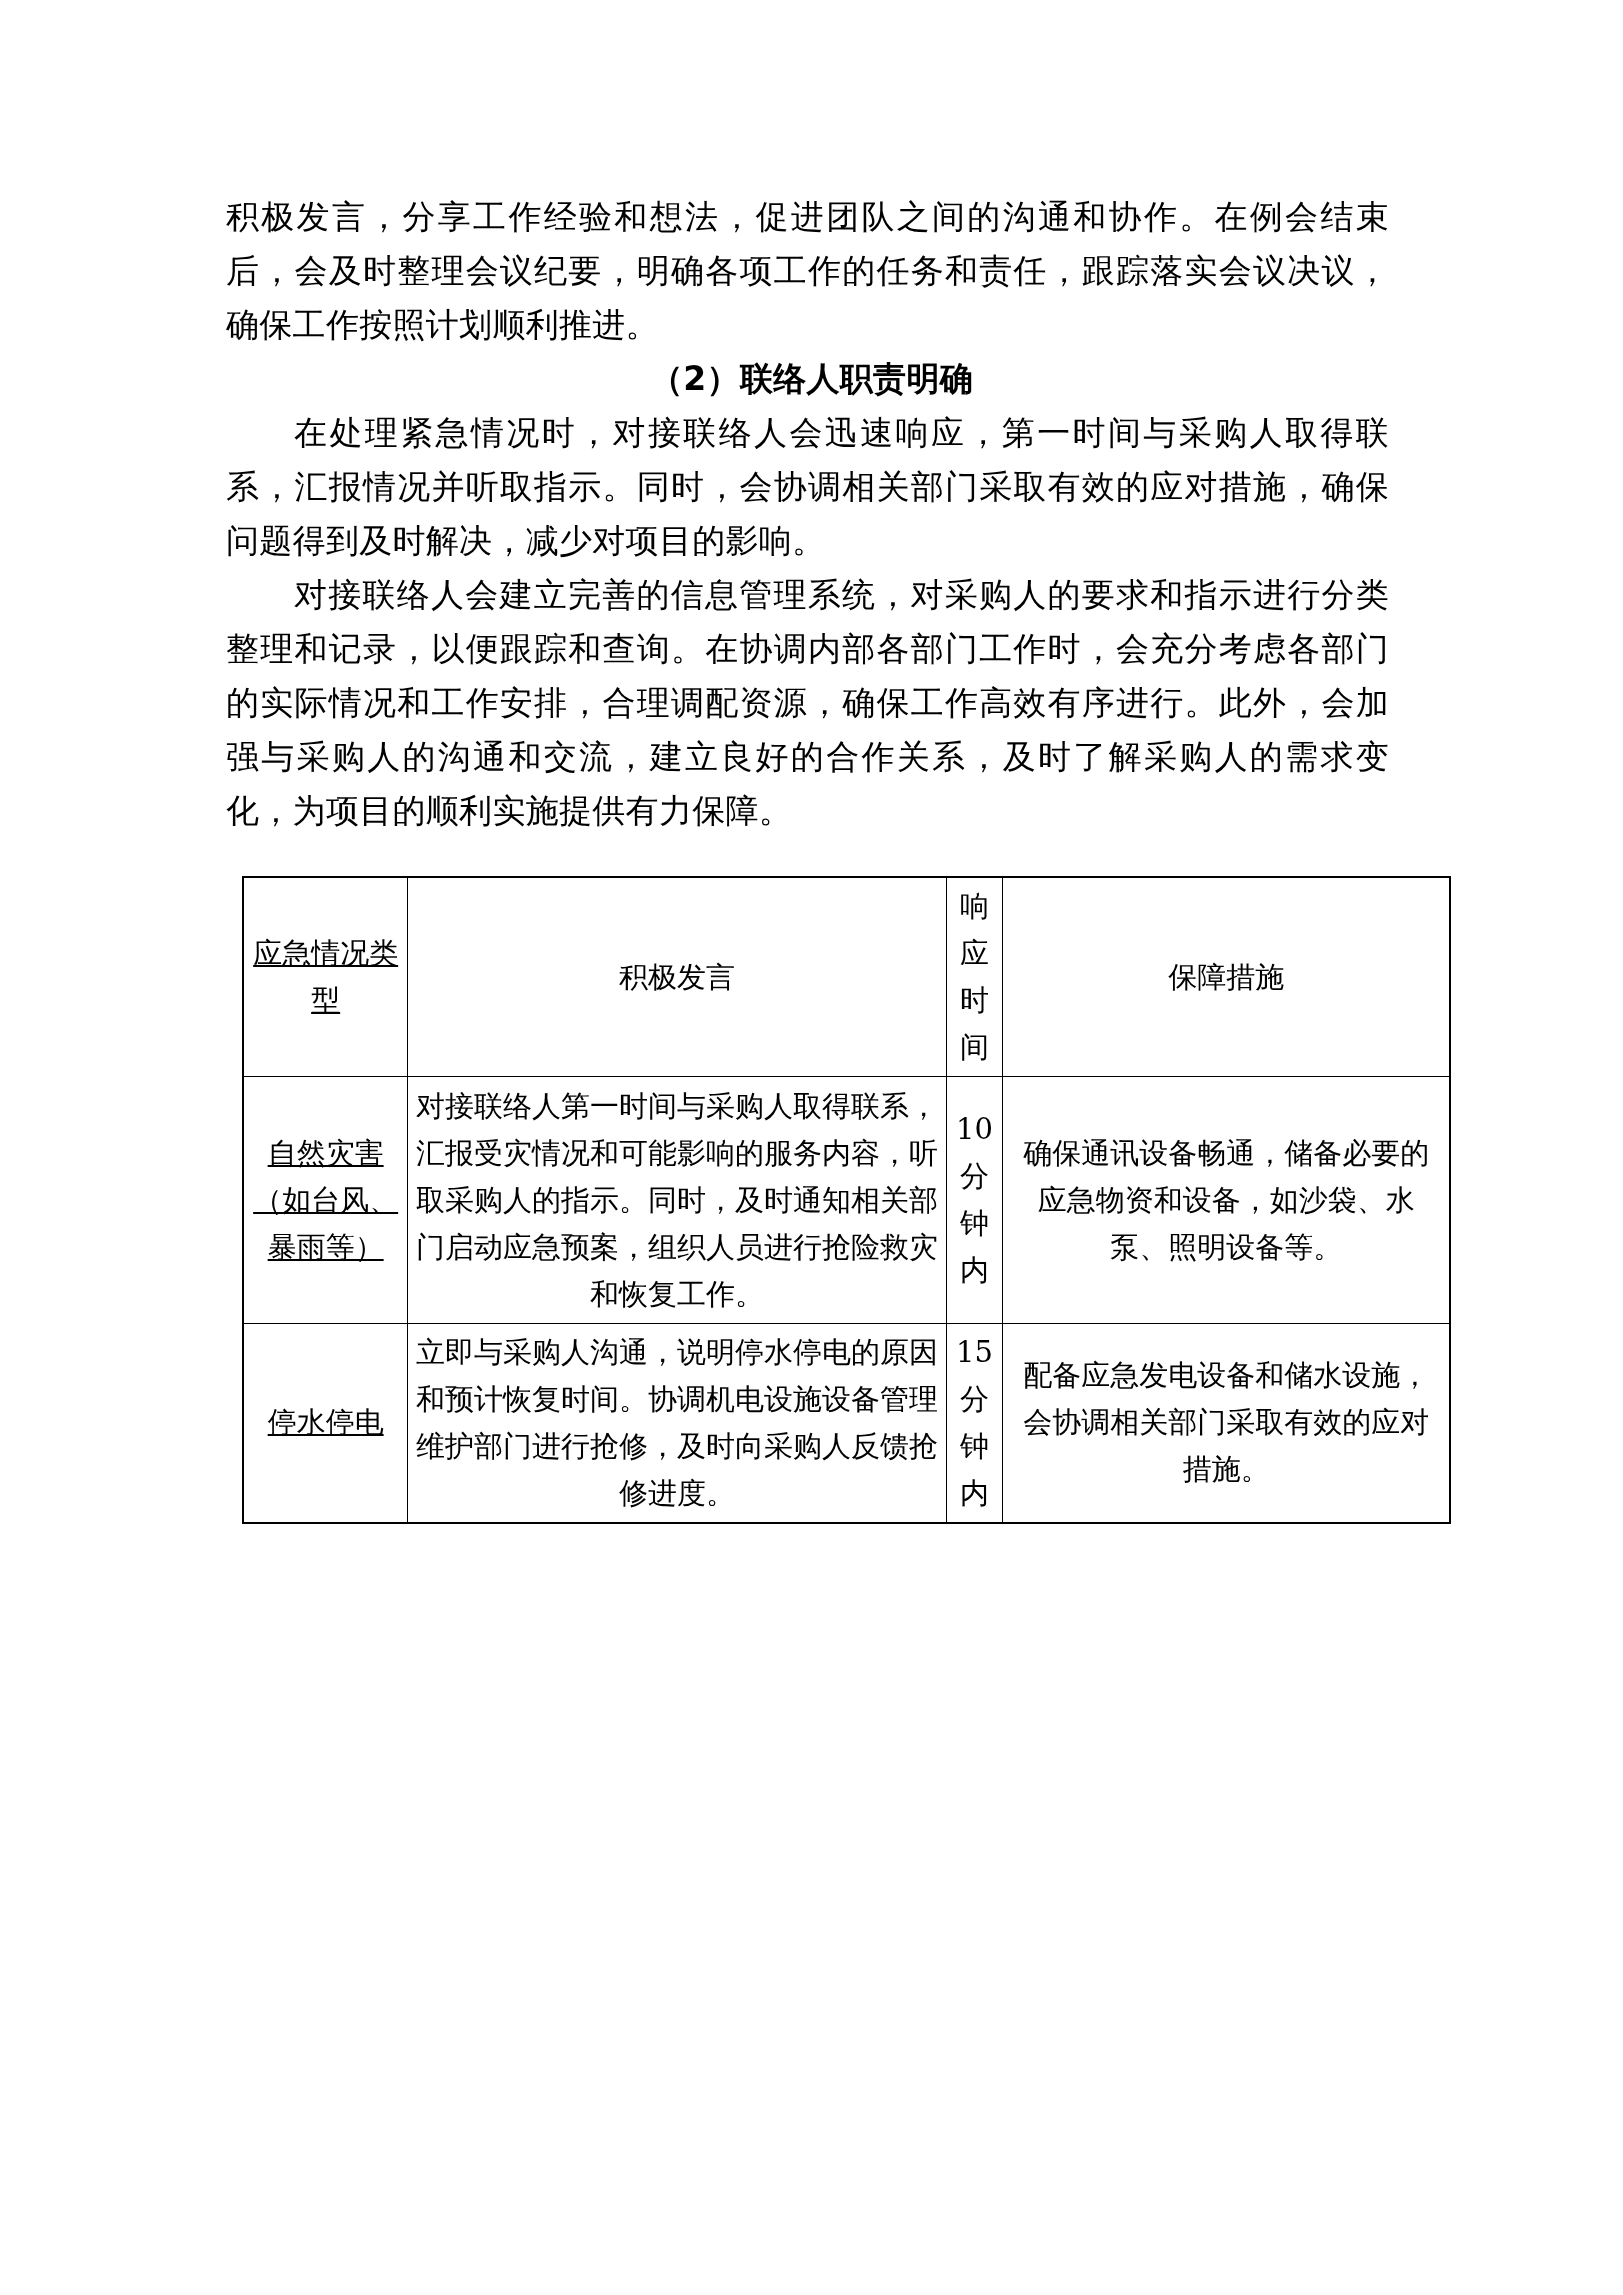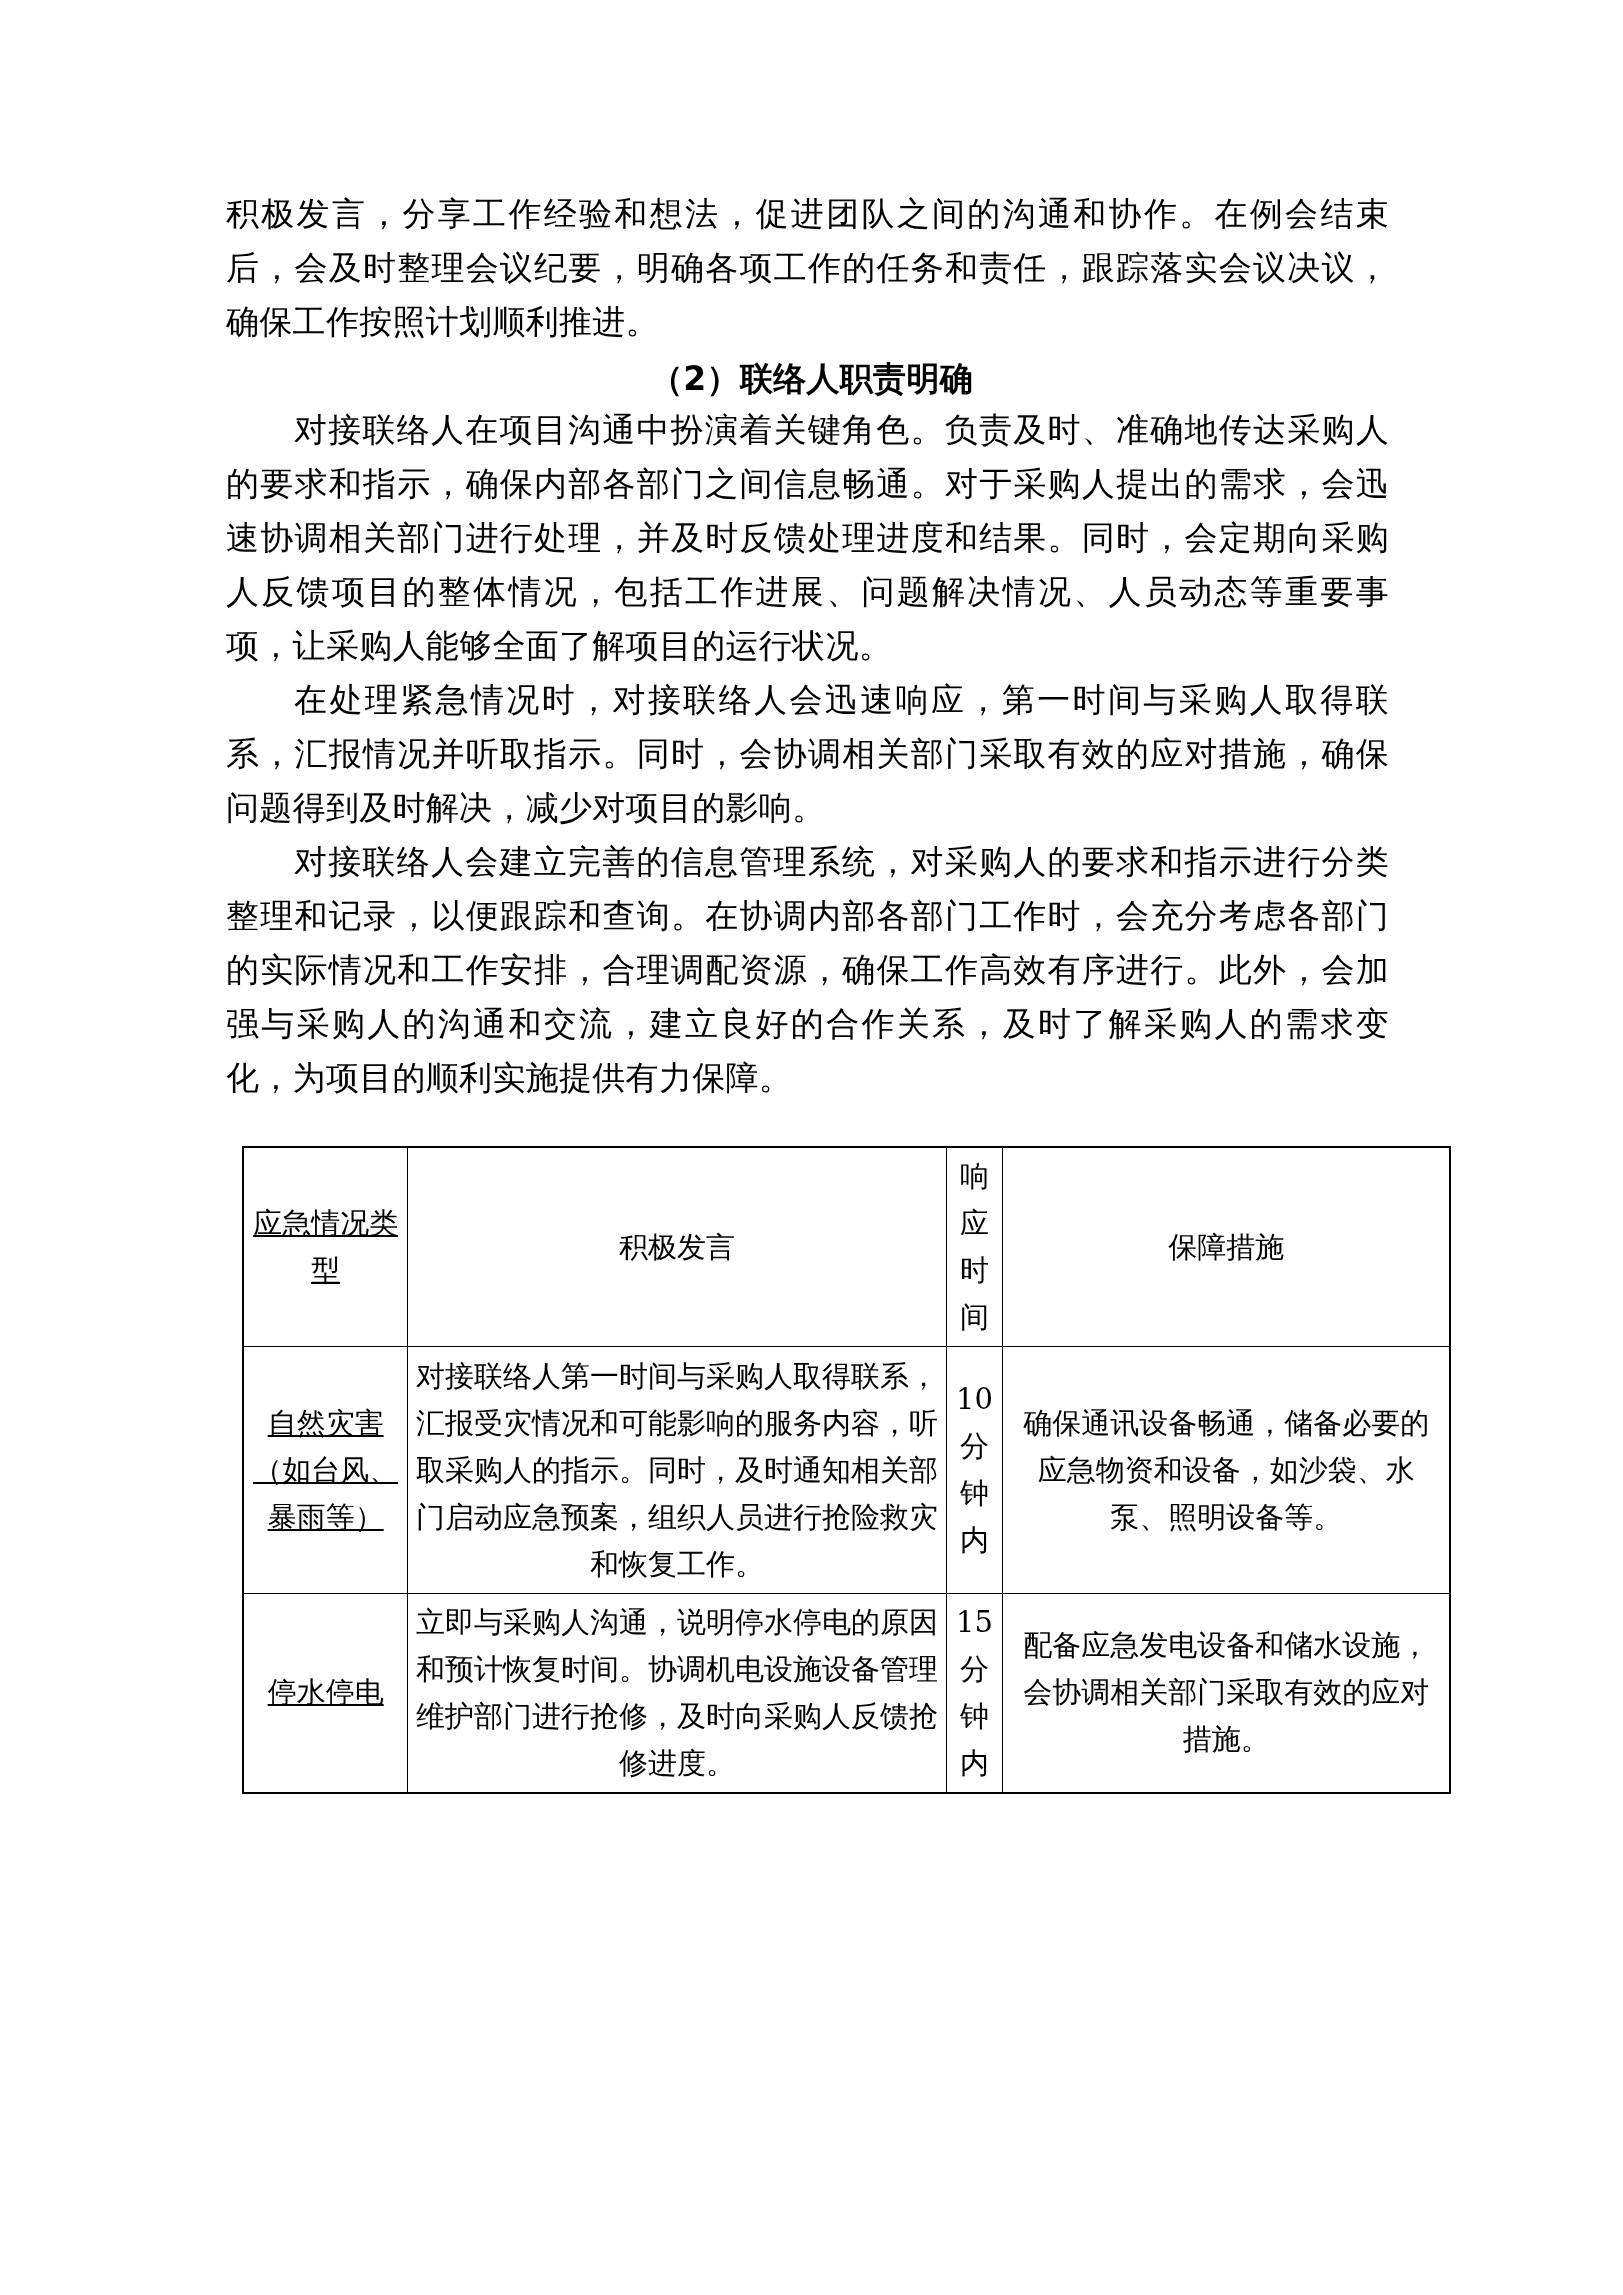--- a/index.html
+++ b/index.html
@@ -29,21 +29,21 @@
     width: 1171px;
   }
 
   p.para {
     margin: 0 8px 0px 0;
     font-size: 33px;
     line-height: 54px;
     text-align: justify;
     text-justify: inter-ideograph;
     letter-spacing: 0.3px;
-    font-family: Liberation Mono, monospace;
+    font-family: Liberation Sans, sans-serif;
   }
 
   p.indent { text-indent: 68px; }
 
   p.heading {
     margin: 0;
     font-size: 33px;
     line-height: 54px;
     font-weight: bold;
     font-family: "DejaVu Sans", "Liberation Sans", sans-serif;
@@ -92,21 +92,20 @@
 </head>
 <body>
 
 <div class="page">
   <div class="content">
 
     <p class="para">积极发言，分享工作经验和想法，促进团队之间的沟通和协作。在例会结束后，会及时整理会议纪要，明确各项工作的任务和责任，跟踪落实会议决议，确保工作按照计划顺利推进。</p>
 
     <p class="heading">（2）联络人职责明确</p>
 
-    <p class="para indent">对接联络人在项目沟通中扮演着关键角色。负责及时、准确地传达采购人的要求和指示，确保内部各部门之间信息畅通。对于采购人提出的需求，会迅速协调相关部门进行处理，并及时反馈处理进度和结果。同时，会定期向采购人反馈项目的整体情况，包括工作进展、问题解决情况、人员动态等重要事项，让采购人能够全面了解项目的运行状况。</p>
 
     <p class="para indent">在处理紧急情况时，对接联络人会迅速响应，第一时间与采购人取得联系，汇报情况并听取指示。同时，会协调相关部门采取有效的应对措施，确保问题得到及时解决，减少对项目的影响。</p>
 
     <p class="para indent">对接联络人会建立完善的信息管理系统，对采购人的要求和指示进行分类整理和记录，以便跟踪和查询。在协调内部各部门工作时，会充分考虑各部门的实际情况和工作安排，合理调配资源，确保工作高效有序进行。此外，会加强与采购人的沟通和交流，建立良好的合作关系，及时了解采购人的需求变化，为项目的顺利实施提供有力保障。</p>
 
 
     <table class="emg">
       <tbody>
         <tr class="hdr-row">
           <td class="c-type">应急情况类型</td>

